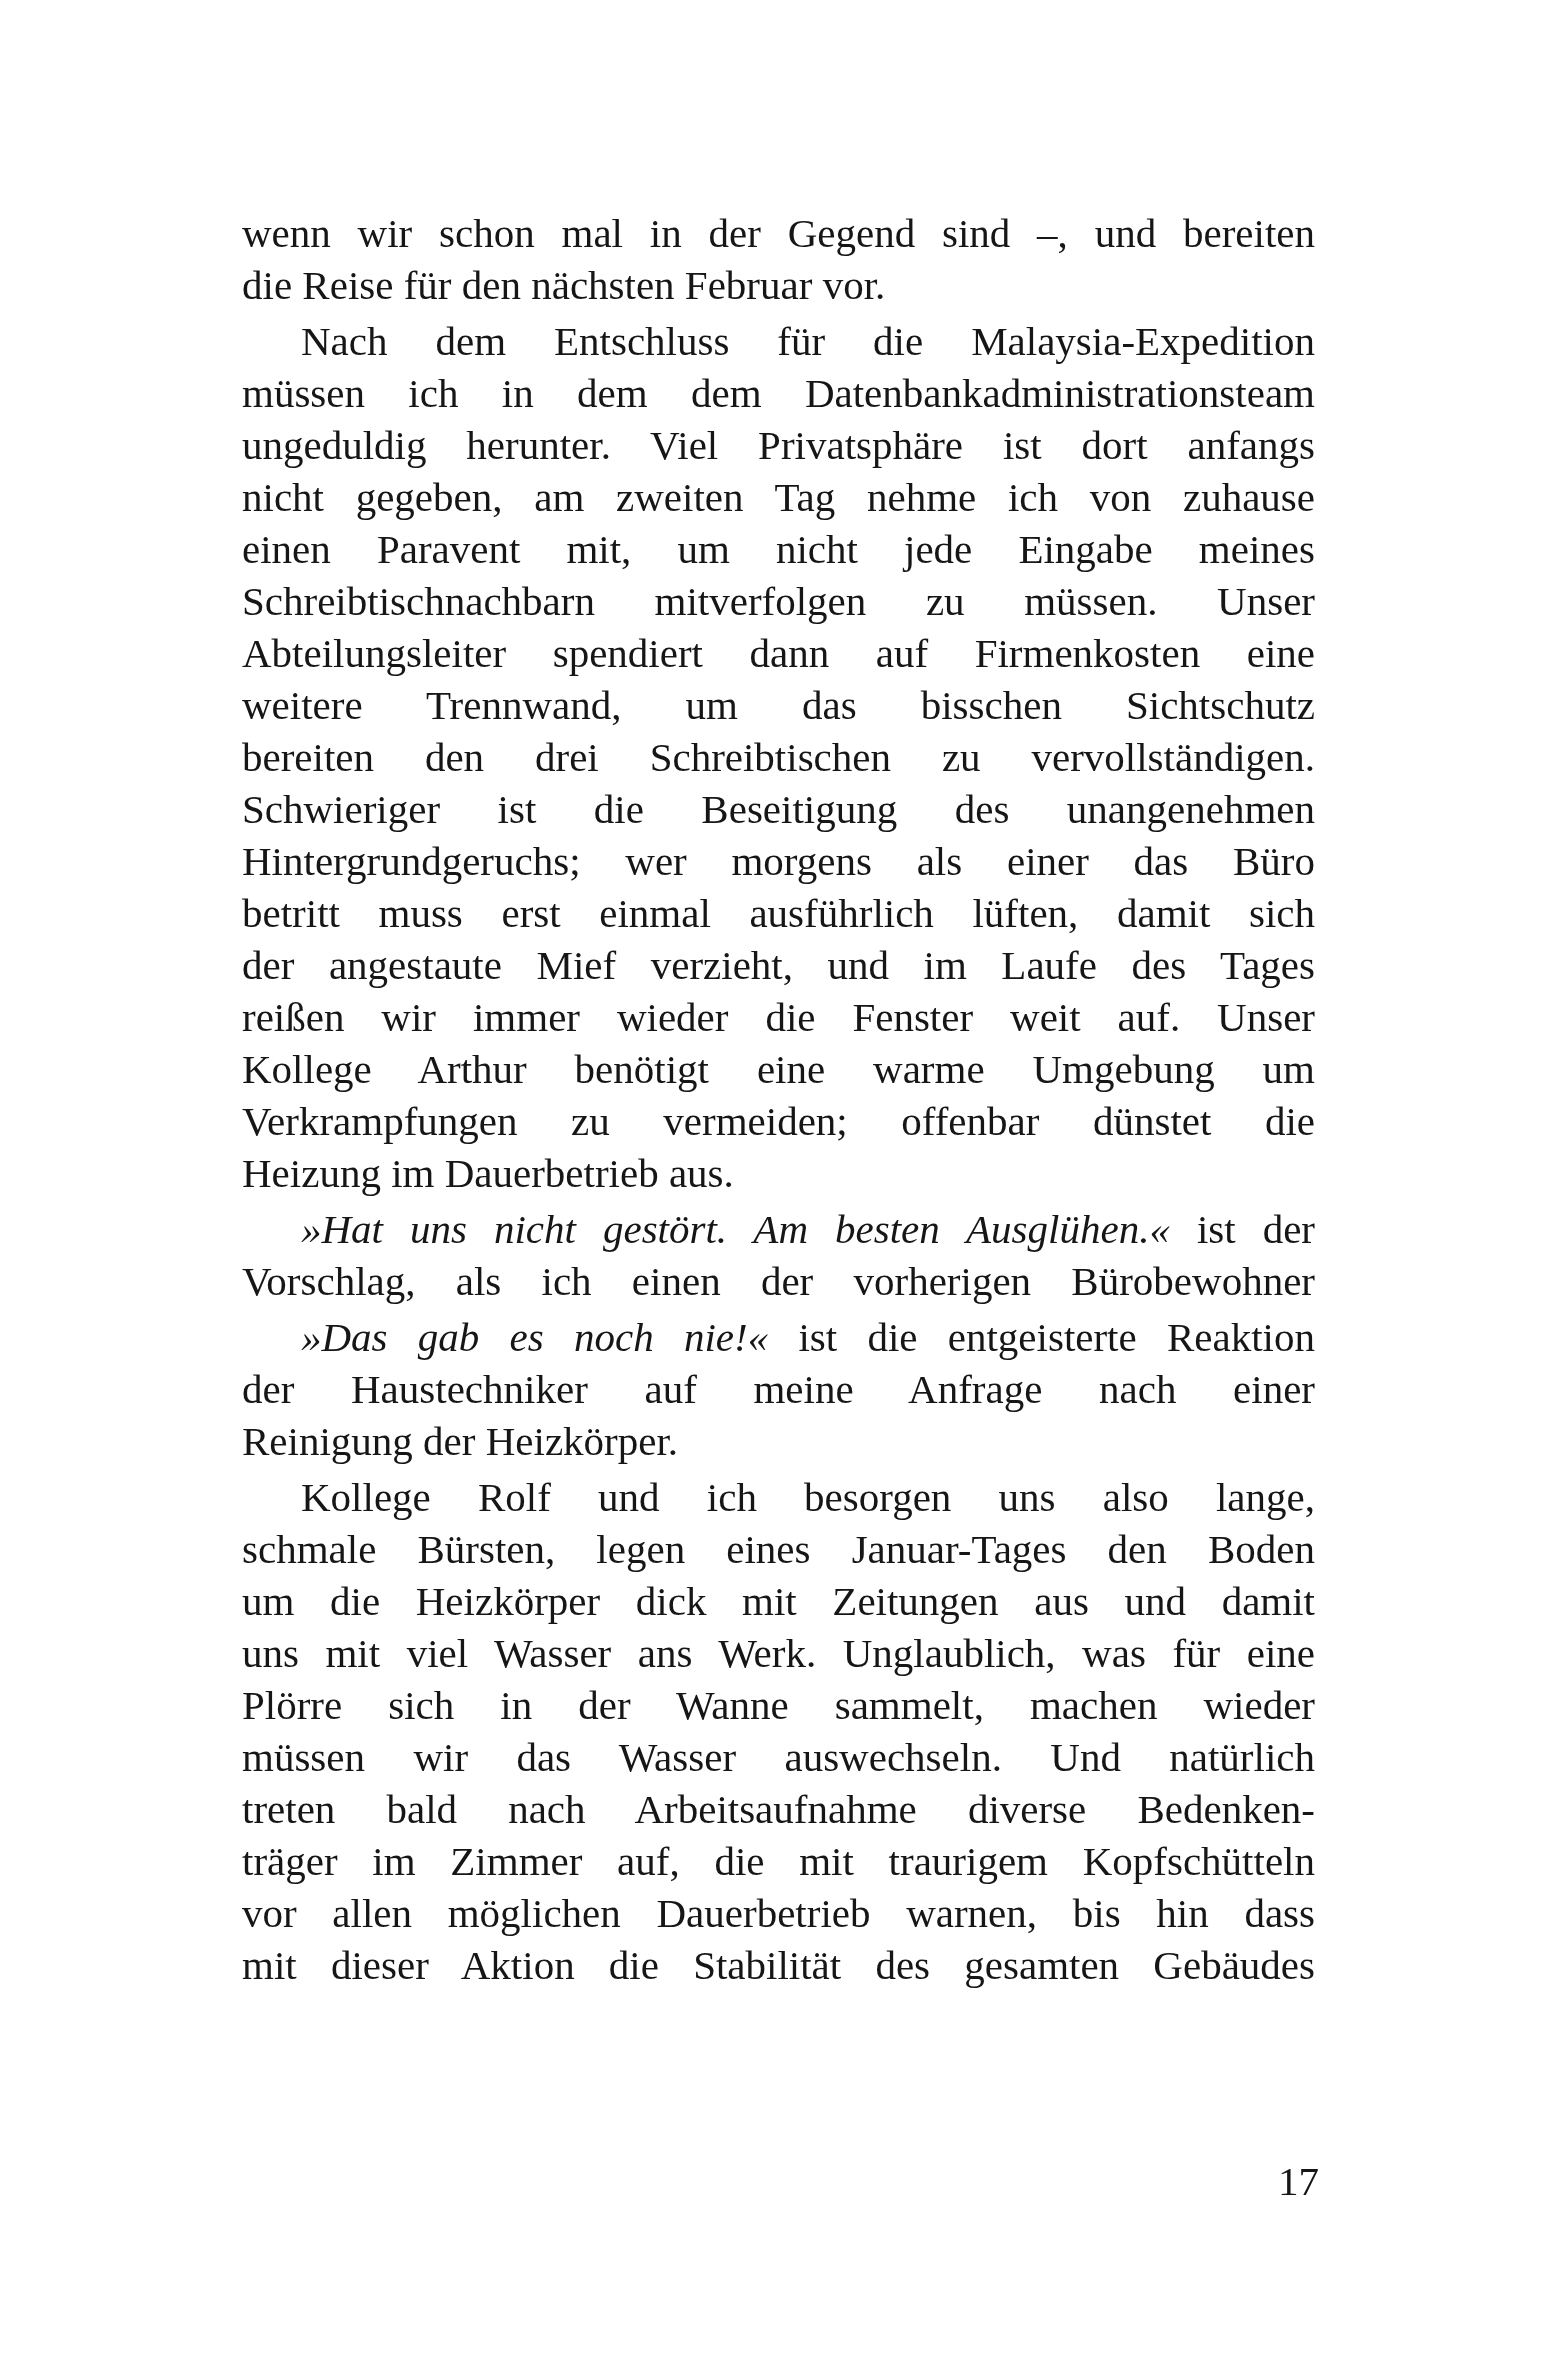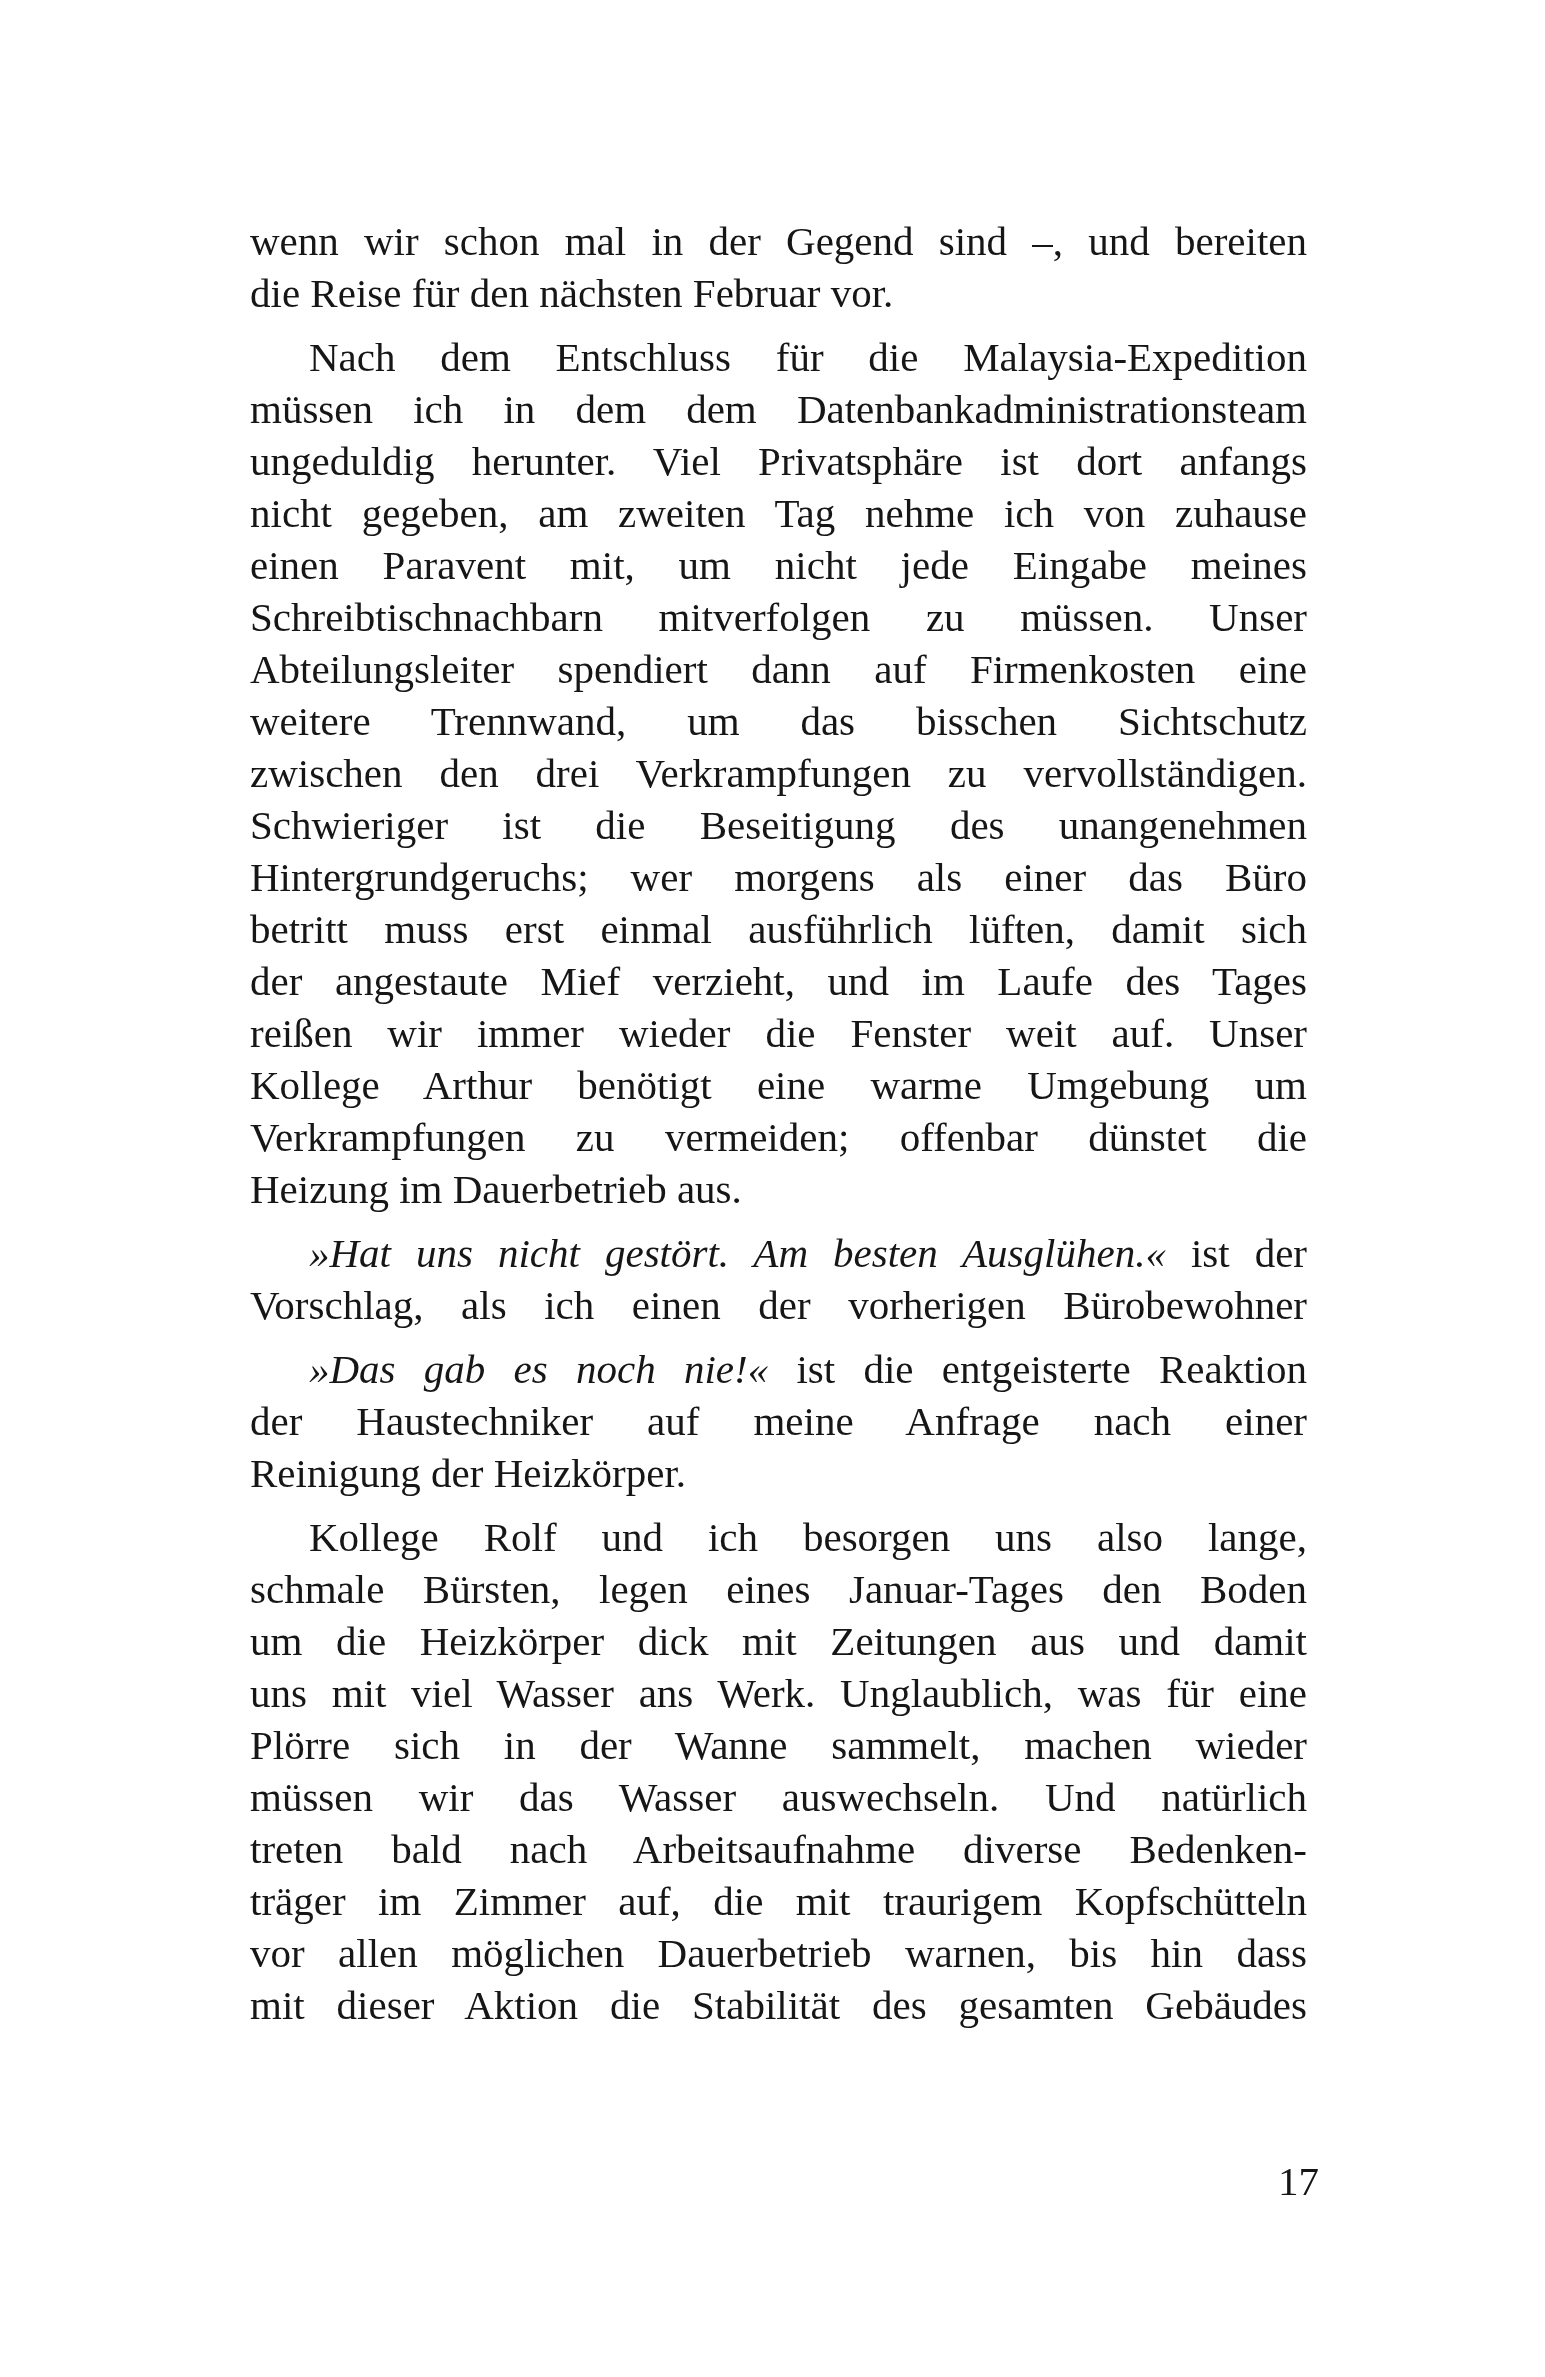--- a/index.html
+++ b/index.html
@@ -17,21 +17,21 @@
     overflow: hidden;
   }
   .text-block {
     position: absolute;
     left: 238px;
     top: 203px;
     width: 1081px;
     font-size: 41px;
     line-height: 52px;
   }
-  .paragraph { margin: 12px; padding: 0; }
+  .paragraph { margin: 4px; padding: 0; }
   .line {
     text-align: justify;
     text-align-last: justify;
   }
   .line.endpara {
     text-align-last: left;
   }
   .line.indent {
     text-indent: 59px;
   }
@@ -62,21 +62,21 @@
 
     <div class="paragraph">
       <div class="line indent"><span>Nach dem Entschluss für die Malaysia-Expedition</span></div>
       <div class="line"><span>müssen ich in dem dem Datenbankadministrationsteam</span></div>
       <div class="line"><span>ungeduldig herunter. Viel Privatsphäre ist dort anfangs</span></div>
       <div class="line"><span>nicht gegeben, am zweiten Tag nehme ich von zuhause</span></div>
       <div class="line"><span>einen Paravent mit, um nicht jede Eingabe meines</span></div>
       <div class="line"><span>Schreibtischnachbarn mitverfolgen zu müssen. Unser</span></div>
       <div class="line"><span>Abteilungsleiter spendiert dann auf Firmenkosten eine</span></div>
       <div class="line"><span>weitere Trennwand, um das bisschen Sichtschutz</span></div>
-      <div class="line"><span>zwischen den drei Verkrampfungen zu vervollständigen.</span></div>
+      <div class="line"><span>bereiten den drei Schreibtischen zu vervollständigen.</span></div>
       <div class="line"><span>Schwieriger ist die Beseitigung des unangenehmen</span></div>
       <div class="line"><span>Hintergrundgeruchs; wer morgens als einer das Büro</span></div>
       <div class="line"><span>betritt muss erst einmal ausführlich lüften, damit sich</span></div>
       <div class="line"><span>der angestaute Mief verzieht, und im Laufe des Tages</span></div>
       <div class="line"><span>reißen wir immer wieder die Fenster weit auf. Unser</span></div>
       <div class="line"><span>Kollege Arthur benötigt eine warme Umgebung um</span></div>
       <div class="line"><span>Verkrampfungen zu vermeiden; offenbar dünstet die</span></div>
       <div class="line endpara"><span>Heizung im Dauerbetrieb aus.</span></div>
     </div>
 

